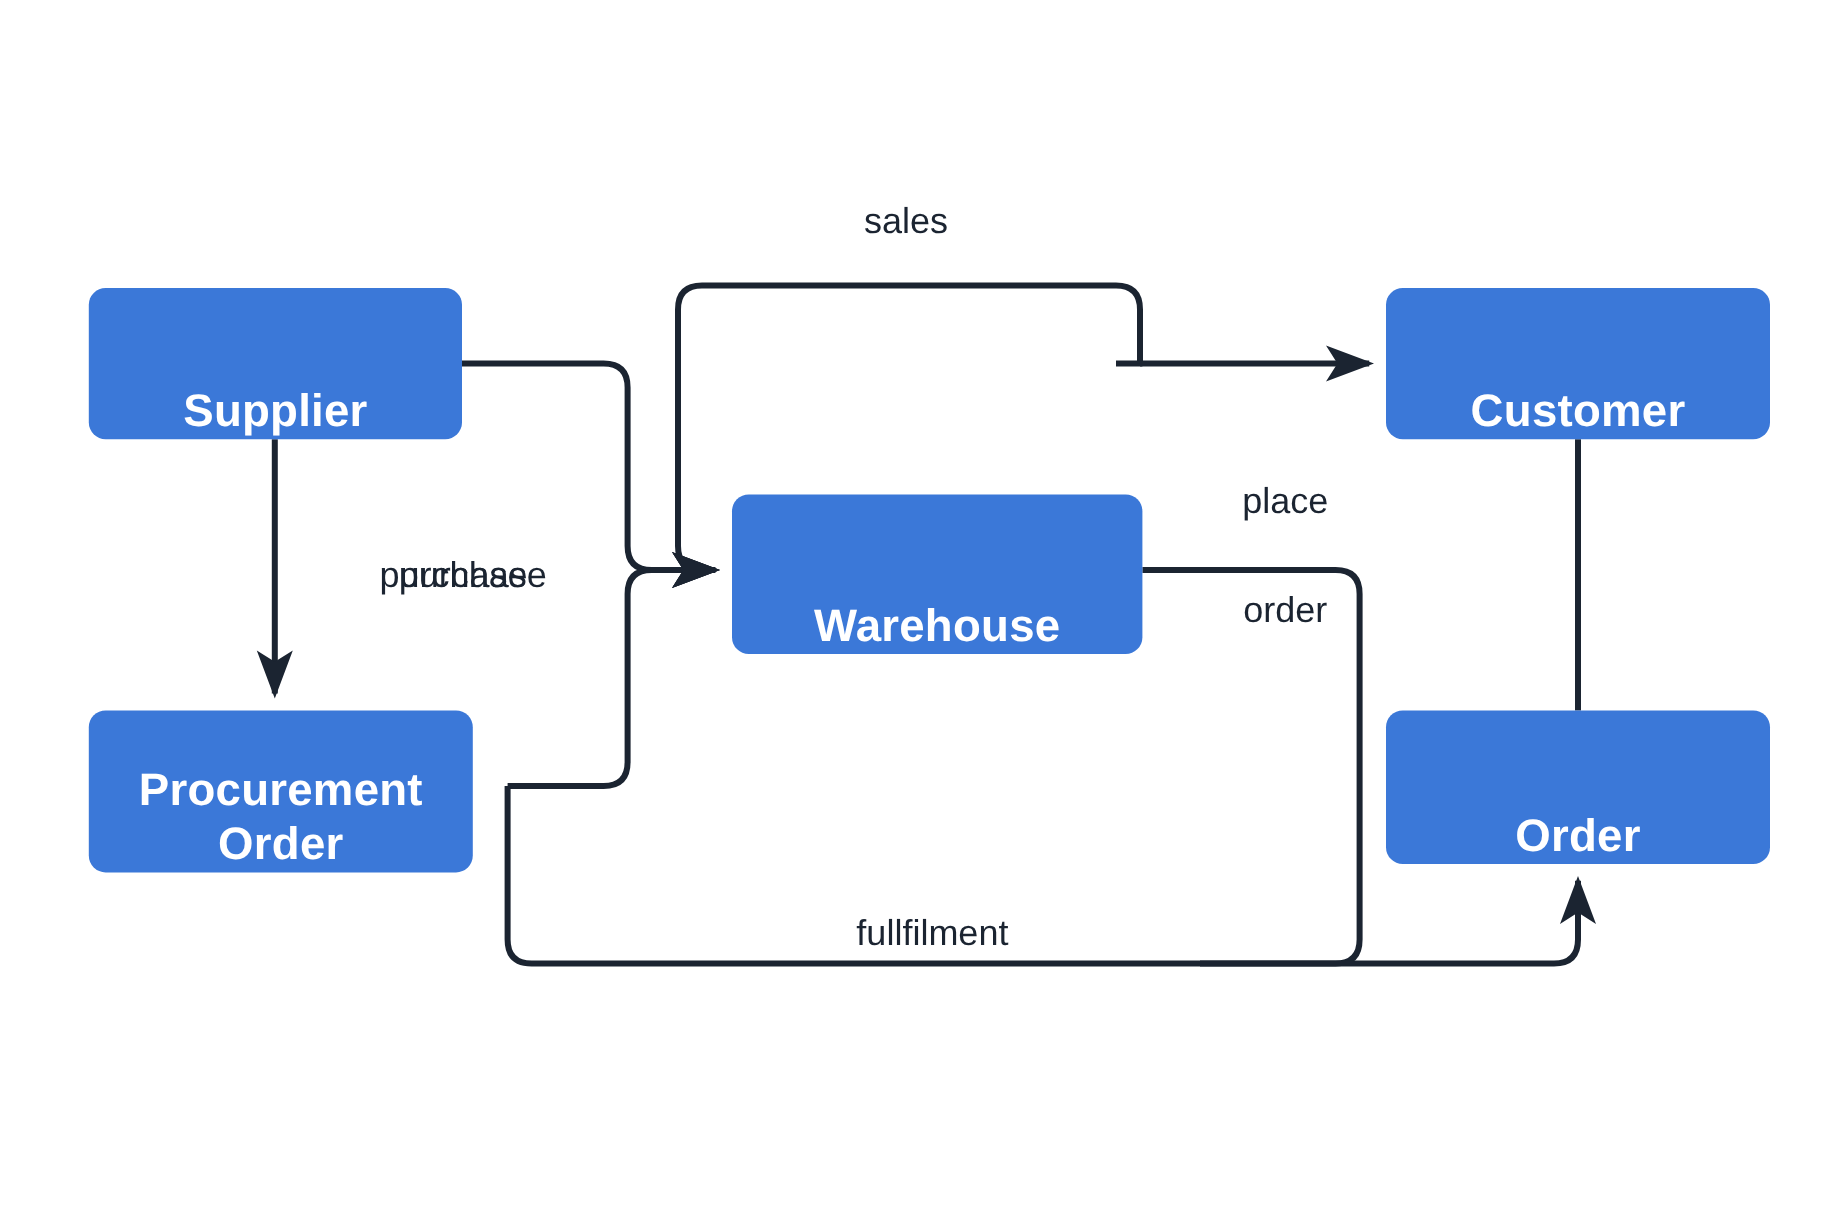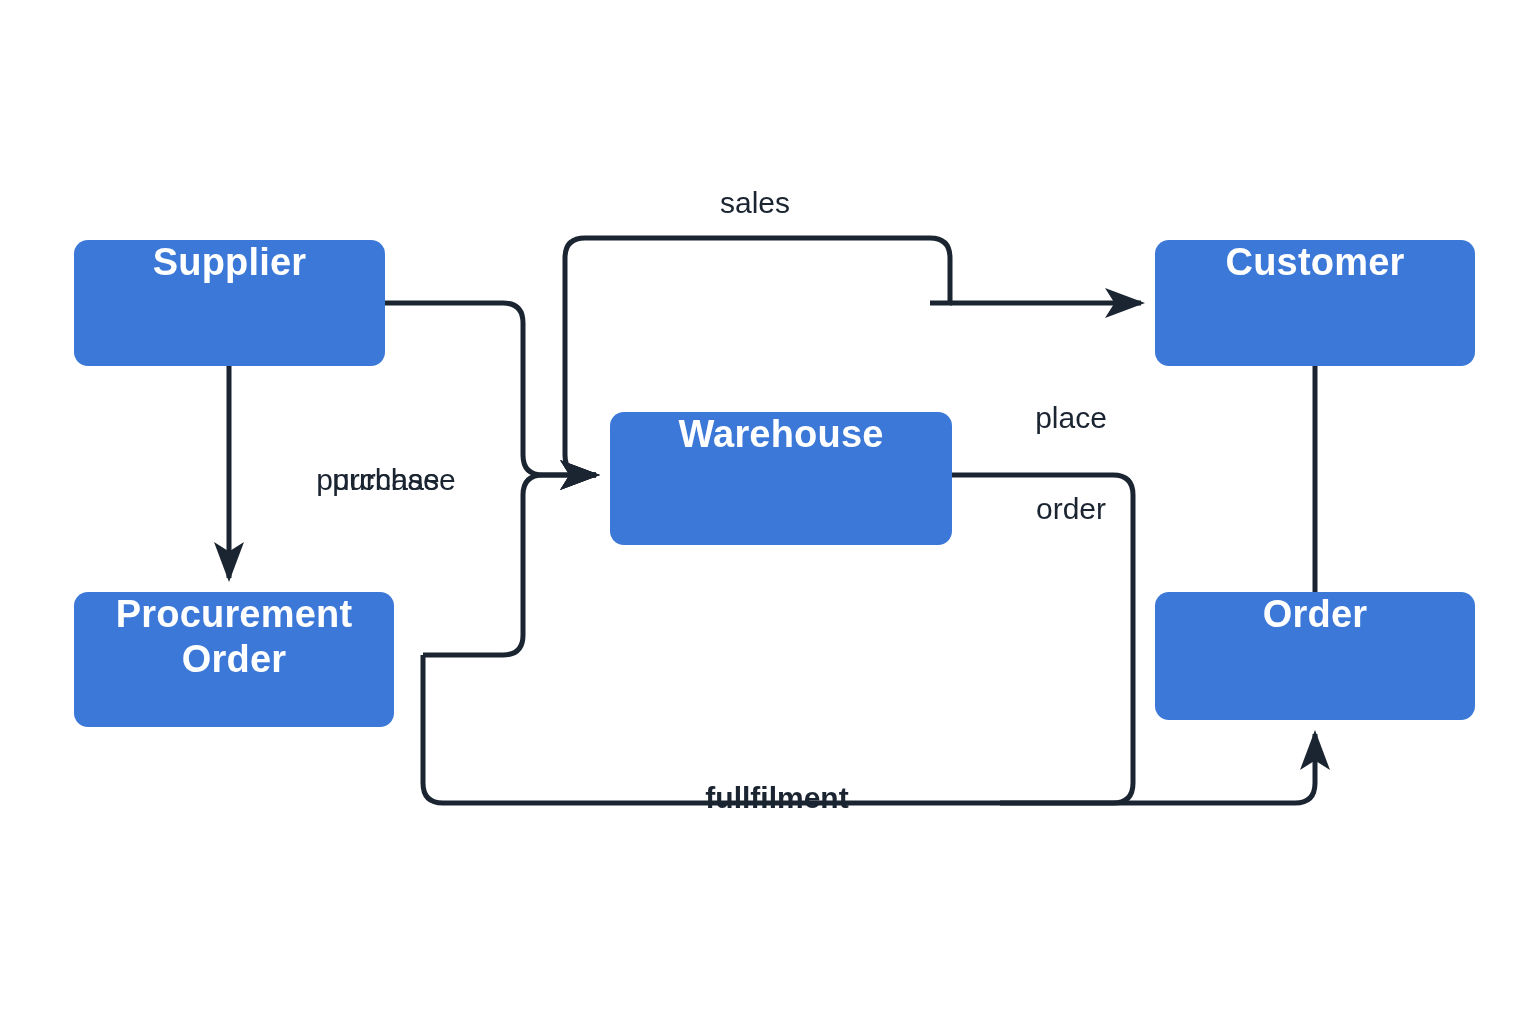--- a/index.html
+++ b/index.html
@@ -25,21 +25,21 @@
     top: 0;
     width: 1536px;
     height: 1024px;
   }
   .node {
     position: absolute;
     box-sizing: border-box;
     background: #3b78d8;
     border-radius: 14px;
     display: flex;
-    align-items: flex-start;
+    align-items: flex-end;
     justify-content: center;
     text-align: center;
     color: #ffffff;
     font-weight: 700;
     font-size: 38px;
     line-height: 1.18;
     letter-spacing: 0.2px;
     z-index: 3;
     user-select: none;
   }
@@ -107,25 +107,25 @@
   </div>
 
   <div class="node" style="left:1155px; top:240px; width:320px; height:126px;">
     <span class="node-label">Customer</span>
   </div>
 
   <div class="node" style="left:1155px; top:592px; width:320px; height:128px;">
     <span class="node-label">Order</span>
   </div>
 
-  <div class="edge-label" style="left:755px; top:203px;">sales</div>
+  <div class="edge-label" style="left:755px; top:185px;">sales</div>
 
   <div class="edge-label" style="left:378px; top:480px;">purchase</div>
 
   <div class="edge-label" style="left:394px; top:480px;">purchase</div>
 
   <div class="edge-label" style="left:1071px; top:418px;">place</div>
 
   <div class="edge-label" style="left:1071px; top:509px;">order</div>
 
-  <div class="edge-label" style="left:777px; top:798px;font-weight:bold;">fullfilment</div>
+  <div class="edge-label" style="left:777px; top:778px;">fullfilment</div>
 
 </div>
 
 </body></html>

